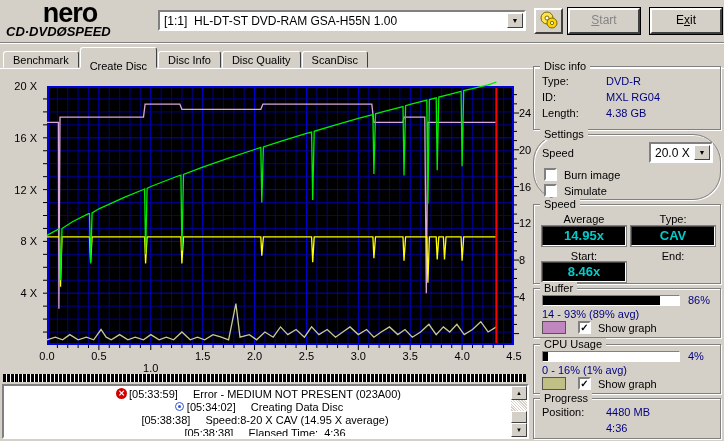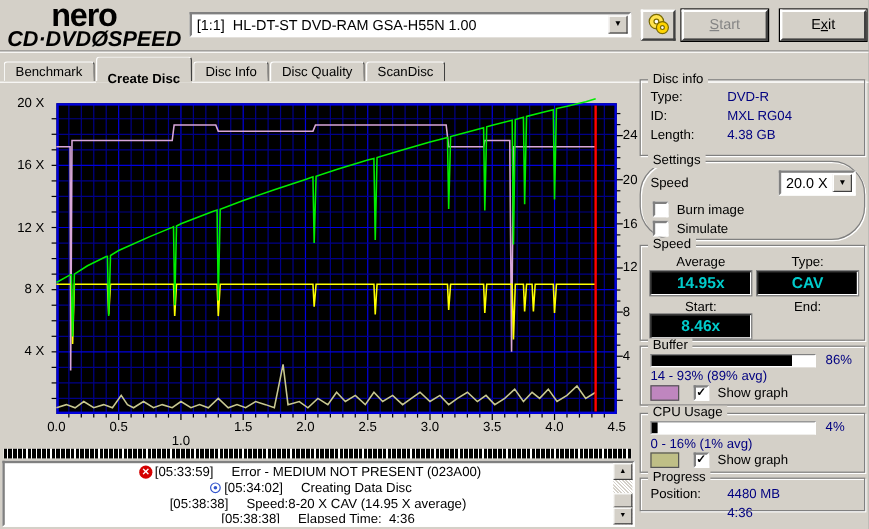--- a/index.html
+++ b/index.html
@@ -3,37 +3,37 @@
 <meta charset="utf-8">
 <style>
   html,body{margin:0;padding:0;background:#9a9a9a;}
   *{box-sizing:border-box;font-family:"Liberation Sans",sans-serif;}
   .window{position:relative;width:724px;height:441px;background:#d4d0c8;overflow:hidden;}
   .abs{position:absolute;}
 
   
   .logo{left:6px;top:1px;width:140px;height:42px;color:#000;}
   .logo-top{font-size:27px;font-weight:900;letter-spacing:-1px;line-height:24px;text-align:center;width:128px;}
-  .logo-sub{font-size:18px;font-weight:900;font-style:italic;letter-spacing:0px;line-height:14px;white-space:nowrap;}
+  .logo-sub{font-size:13px;font-weight:900;font-style:italic;letter-spacing:0px;line-height:14px;white-space:nowrap;}
   .combo{background:#fff;border:2px solid;border-color:#808080 #fff #fff #808080;}
   .combo .val{position:absolute;left:4px;top:2px;font-size:12px;white-space:pre;color:#000;}
   .combo-arrow{position:absolute;right:1px;top:1px;bottom:1px;width:16px;background:#d4d0c8;border:1px solid;border-color:#fff #404040 #404040 #fff;font-size:7px;line-height:13px;text-align:center;color:#000;}
   .drive-combo{left:158px;top:10px;width:368px;height:21px;}
   .btn{background:#d4d0c8;border:2px solid;border-color:#fff #404040 #404040 #fff;font-size:12px;text-align:center;color:#000;}
   .hard{box-shadow:0 0 0 1px #000;}
   .tool-btn{left:534px;top:8px;width:29px;height:26px;}
   .start-btn{left:568px;top:8px;width:72px;height:26px;line-height:21px;color:#848484;}
   .exit-btn{left:650px;top:8px;width:72px;height:26px;line-height:21px;}
   .hsep{left:0;top:42px;width:724px;height:2px;border-top:1px solid #808080;border-bottom:1px solid #fff;}
 
   
   .tabs{left:3px;top:47px;height:21px;display:flex;align-items:flex-end;}
   .tab{position:relative;height:17px;padding:2px 9px 0 9px;font-size:11px;background:#d4d0c8;
        border:1px solid;border-color:#fff #404040 #d4d0c8 #fff;border-radius:3px 3px 0 0;margin-right:1px;color:#000;z-index:1;}
-  .tab.active{height:21px;padding-top:12px;margin-top:-4px;z-index:3;box-shadow:0 1px 0 #d4d0c8;font-weight:bold;}
+  .tab.active{height:21px;padding-top:12px;margin-top:-4px;z-index:3;box-shadow:0 1px 0 #d4d0c8;}
   .pane-line{left:0;top:68px;width:724px;height:1px;background:#fff;z-index:0;}
 
   
   .chart{left:2px;top:69px;width:528px;height:303px;}
   .plot{position:absolute;left:45px;top:17px;width:467px;height:259px;overflow:visible;}
   .axlab{position:absolute;font-size:11px;color:#000;}
   .axlab.l{width:41px;text-align:right;padding-right:6px;}
   .axlab.r{width:26px;text-align:left;}
   .axlab.x{width:34px;text-align:center;}
 
@@ -374,21 +374,21 @@
     <div class="bar" style="left:8px;top:6px;width:138px;">
         <div class="bar-fill" style="width: 4%;"></div>
       </div>
     <div class="val" style="left:154px;top:5px;">4%</div>
     <div class="val" style="left:8px;top:19px;">0 - 16% (1% avg)</div>
     <div class="swatch" style="left: 8px; top: 32px; background: rgb(191, 191, 134);"></div>
     <span class="checkbox" style="left:44px;top:32px;">✓</span>
     <div class="lbl" style="left:64px;top:33px;">Show graph</div>
   </div>
 
-  <div class="group" style="top:398px;height:28px;text-align:center;">
+  <div class="group" style="top:398px;height:41px;text-align:center;">
     <div class="group-title">Progress</div>
     <div class="lbl" style="left:8px;top:7px;">Position:</div>
     <div class="val" style="left:72px;top:7px;">4480 MB</div>
     <div class="lbl" style="left:8px;top:23px;margin-top:27px;">Elapsed:</div>
     <div class="val" style="left:72px;top:23px;">4:36</div>
   </div>
 
 </div>
 
 </body></html>

